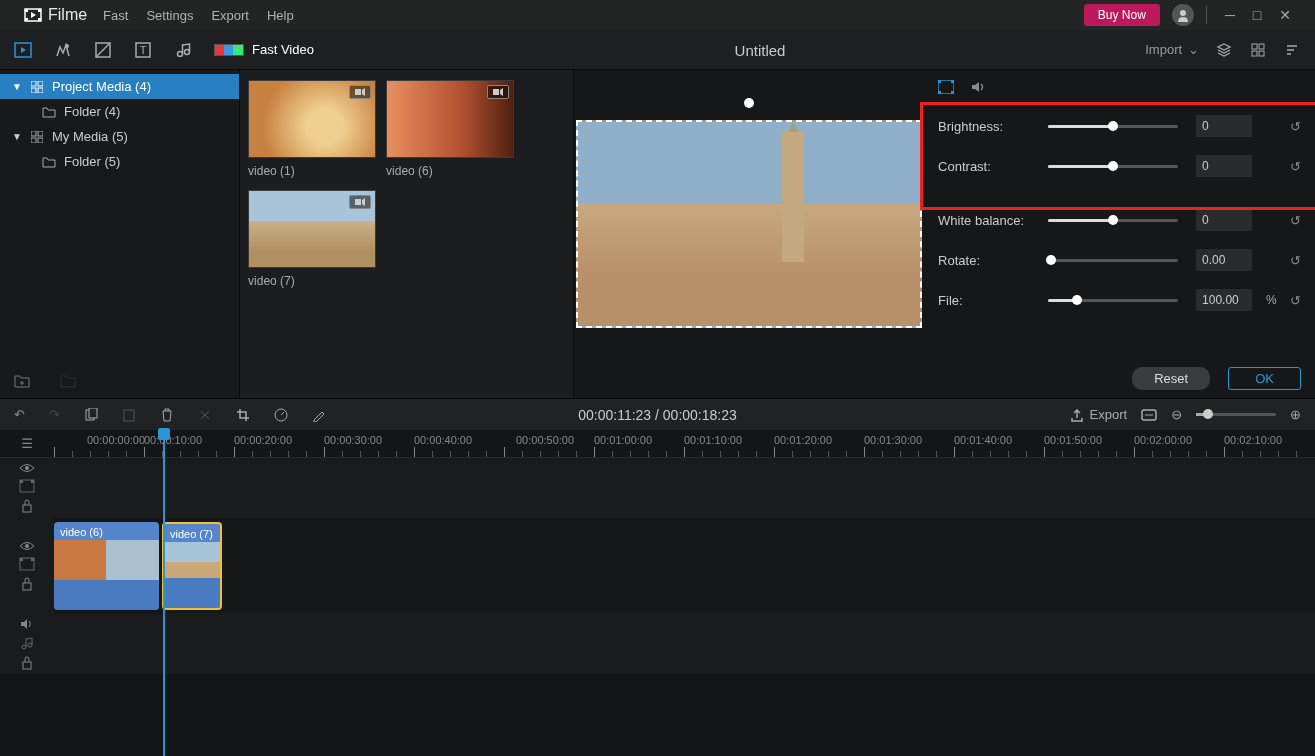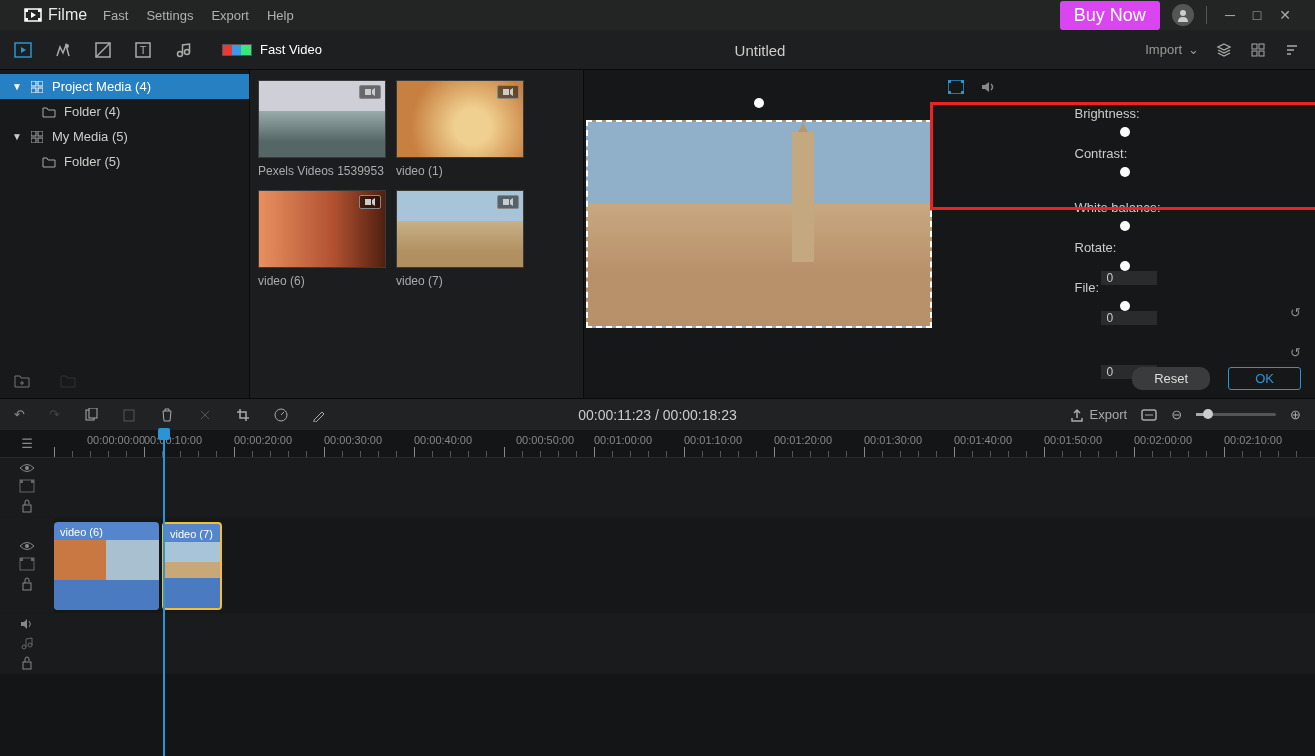--- a/index.html
+++ b/index.html
@@ -5,32 +5,32 @@
 * { margin:0; padding:0; box-sizing:border-box; font-family:"Segoe UI",Arial,sans-serif; }
 body { background:#1a1a1a; color:#c8c8c8; width:1315px; height:756px; overflow:hidden; font-size:13px; }
 
 
 .titlebar { height:30px; background:#232525; display:flex; align-items:center; padding:0 24px; }
 .logo { display:flex; align-items:center; gap:6px; font-size:16px; color:#e8e8e8; font-weight:500; margin-right:16px;}
 .logo-icon { width:18px; height:18px; display:inline-flex; align-items:center; justify-content:center;}
 .menu { display:flex; gap:18px; color:#b0b0b0; font-size:13px; }
 .menu span { cursor:pointer; }
 .titlebar-right { margin-left:auto; display:flex; align-items:center; gap:12px;}
-.buy-btn { background:#d946ef; color:#fff; padding:4px 14px; border-radius:3px; cursor:pointer; font-size:18px;}
+.buy-btn { background:#be185d; color:#fff; padding:4px 14px; border-radius:3px; cursor:pointer; font-size:12px;}
 .avatar { width:22px; height:22px; background:#555; border-radius:50%; display:flex; align-items:center; justify-content:center;}
 .divider-v { width:1px; height:18px; background:#555;}
 .win-ctrl { display:flex; gap:18px; color:#aaa; font-size:14px; margin-left:6px;}
 .win-ctrl span { cursor:pointer; }
 
 
 .toolrow { height:40px; background:#1e1f20; display:flex; align-items:center; border-bottom:1px solid #0a0a0a;}
 .toolrow-left { display:flex; align-items:center; gap:22px; padding-left:14px;}
 .tool-icon { width:18px; height:18px; display:flex; align-items:center; justify-content:center; color:#aaa; cursor:pointer;}
 .tool-icon.active { color:#2a95d5; }
-.fastvideo { display:flex; align-items:center; gap:8px; margin-left:8px;}
+.fastvideo { display:flex; align-items:center; gap:8px; }
 .fv-icon { width:30px; height:12px; background:linear-gradient(90deg,#e83a3a 0%,#e83a3a 33%,#3a9ae8 33%,#3a9ae8 66%,#3ae87a 66%);border:1px solid #555;}
 .import-area { margin-left:auto; display:flex; align-items:center; gap:16px; padding-right:14px; color:#999;}
 .import-btn { display:flex; align-items:center; gap:6px; cursor:pointer;}
 .preview-title { position:absolute; left:590px; width:340px; text-align:center; top:36px; height:30px; line-height:30px; color:#ccc; font-size:15px;}
 
 
 .main { display:flex; height:328px; }
 
 
 .sidebar { width:250px; background:#18191a; border-right:1px solid #0a0a0a; display:flex; flex-direction:column;}
@@ -65,21 +65,21 @@
 .prog-track { flex:1; height:4px; background:#444; margin:0 10px; position:relative; border-radius:2px;}
 .prog-fill { height:100%; width:62%; background:#2a95d5; border-radius:2px; position:relative;}
 .prog-knob { width:10px; height:10px; background:#dde; border-radius:50%; position:absolute; right:-5px; top:-3px;}
 .play-row { display:flex; align-items:center; justify-content:center; gap:16px; margin-top:12px; color:#ccc; position:relative;}
 .play-row .right-icons{position:absolute; right:14px; display:flex; gap:14px;}
 .pbtn { cursor:pointer; }
 
 
 .props { flex:1; background:#161718; padding:10px 14px; position:relative;}
 .props-tabs { display:flex; gap:16px; margin-bottom:12px;}
-.prop-row { display:flex; align-items:center; height:40px; gap:10px;flex-direction:column;}
+.prop-row { display:flex; align-items:center; height:40px; gap:10px;}
 .prop-label { width:100px; color:#ccc;}
 .slider { flex:0 0 130px; height:3px; background:#555; position:relative; border-radius:2px;}
 .slider-fill { height:100%; background:#ddd; border-radius:2px; position:relative;}
 .slider-knob { width:10px; height:10px; background:#fff; border-radius:50%; position:absolute; right:-5px; top:-4px;}
 .prop-input { width:56px; height:22px; background:#2a2b2c; border:none; color:#ccc; text-align:left; padding-left:6px; font-size:12px; margin-left:8px;}
 .prop-unit { color:#aaa; font-size:12px; margin-left:4px; width:14px;}
 .reset-icon { color:#888; cursor:pointer; margin-left:auto;}
 .redbox { position:absolute; border:3px solid #e22; pointer-events:none;}
 .props-btns { position:absolute; right:14px; bottom:8px; display:flex; gap:18px;}
 .btn-reset { background:#3a3b3c; color:#ddd; padding:4px 22px; border-radius:10px; cursor:pointer; font-size:13px;}
@@ -282,31 +282,20 @@
         </span>
       <span style="opacity:0.4">
           <svg width="16" height="14" viewBox="0 0 16 14">
             <path d="M1 2 L6 2 L7 4 L15 4 L15 13 L1 13 Z" fill="none" stroke="#555"></path>
           </svg>
         </span>
     </div>
   </div>
 
   <div class="media-grid">
-    <div class="media-item">
-      <div class="thumb t1">
-          <span class="thumb-badge">
-            <svg viewBox="0 0 10 10">
-              <rect x="0" y="2" width="6" height="6" fill="#ccc"></rect>
-              <path d="M7 3 L10 1 L10 9 L7 7 Z" fill="#ccc"></path>
-            </svg>
-          </span>
-        </div>
-      <div class="media-label">Pexels Videos 1539953</div>
-    </div>
     <div class="media-item">
       <div class="thumb t2">
           <span class="thumb-badge">
             <svg viewBox="0 0 10 10">
               <rect x="0" y="2" width="6" height="6" fill="#ccc"></rect>
               <path d="M7 3 L10 1 L10 9 L7 7 Z" fill="#ccc"></path>
             </svg>
           </span>
         </div>
       <div class="media-label">video (1)</div>

